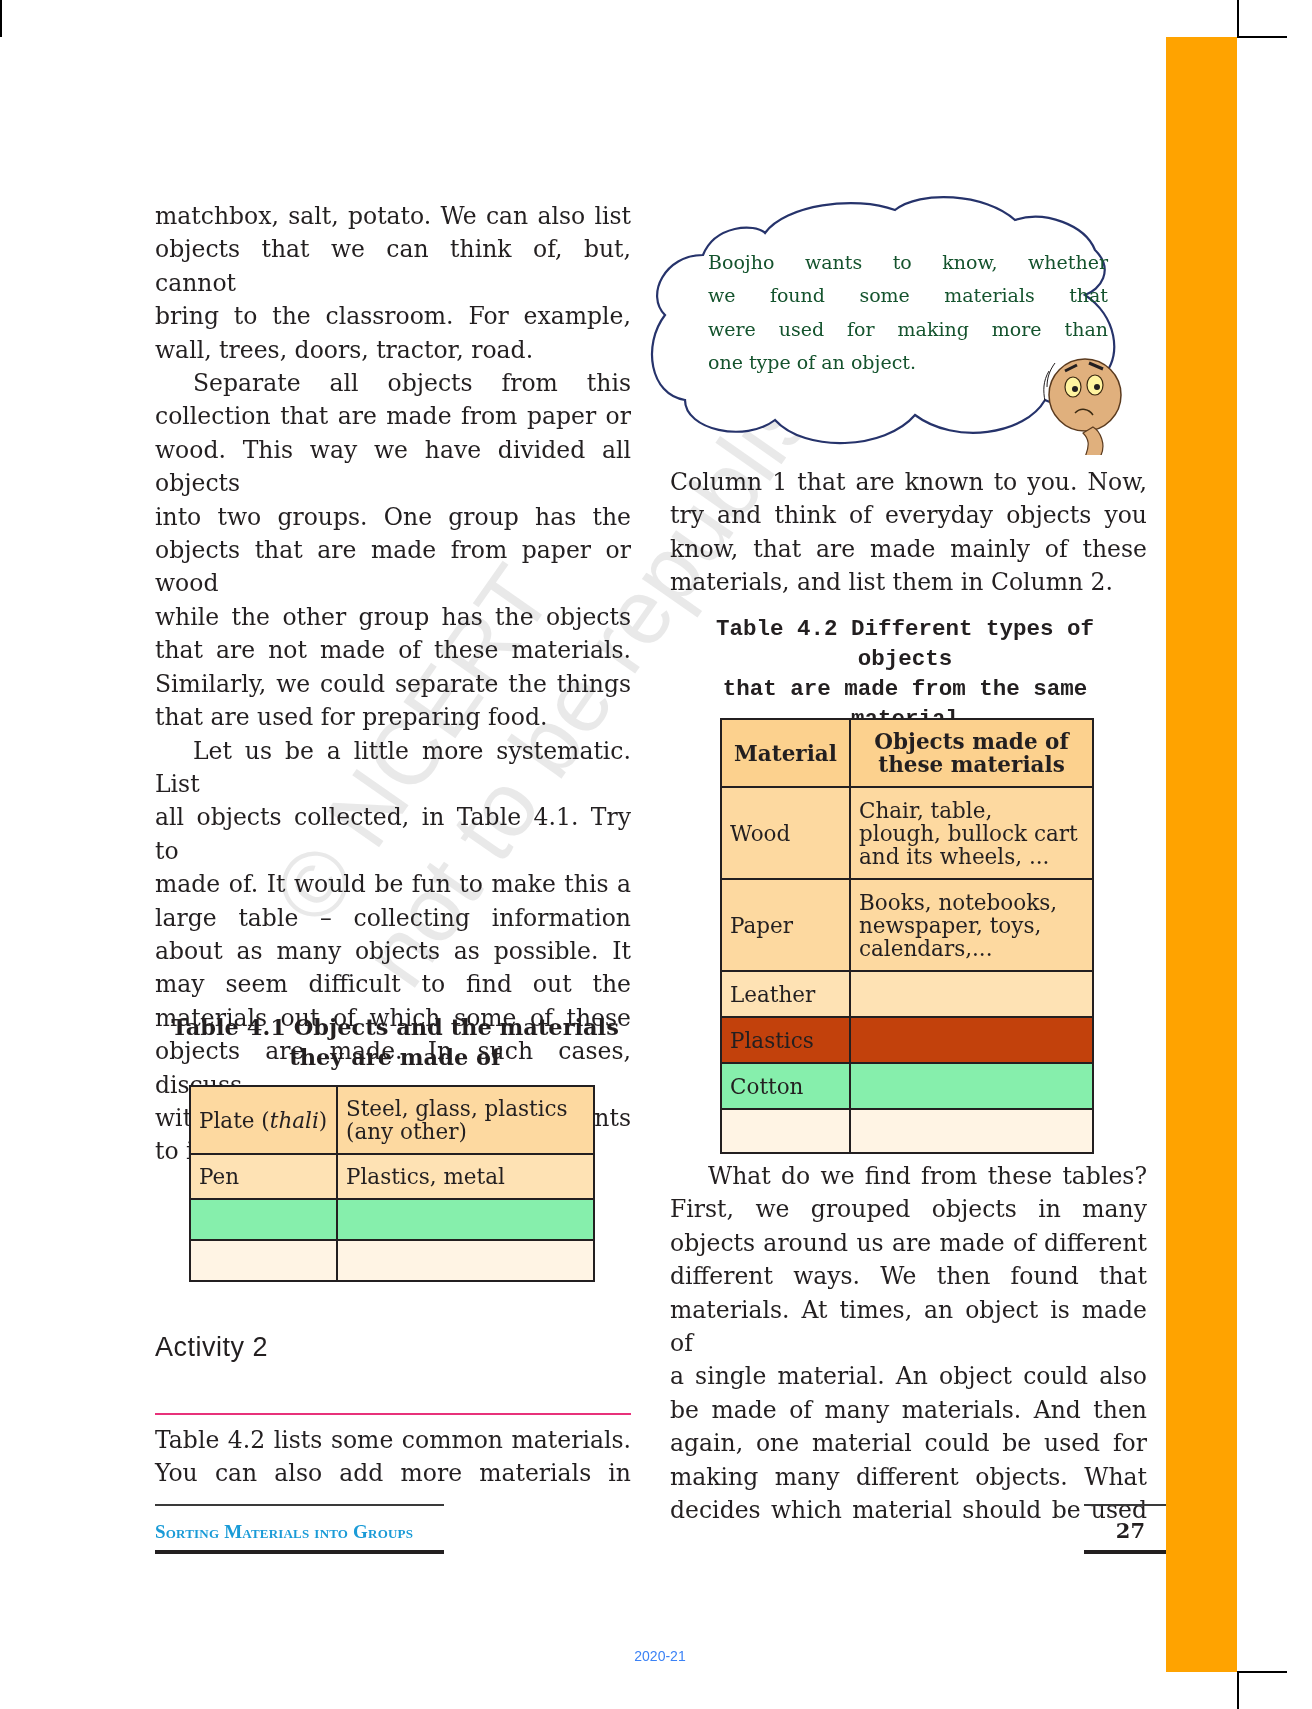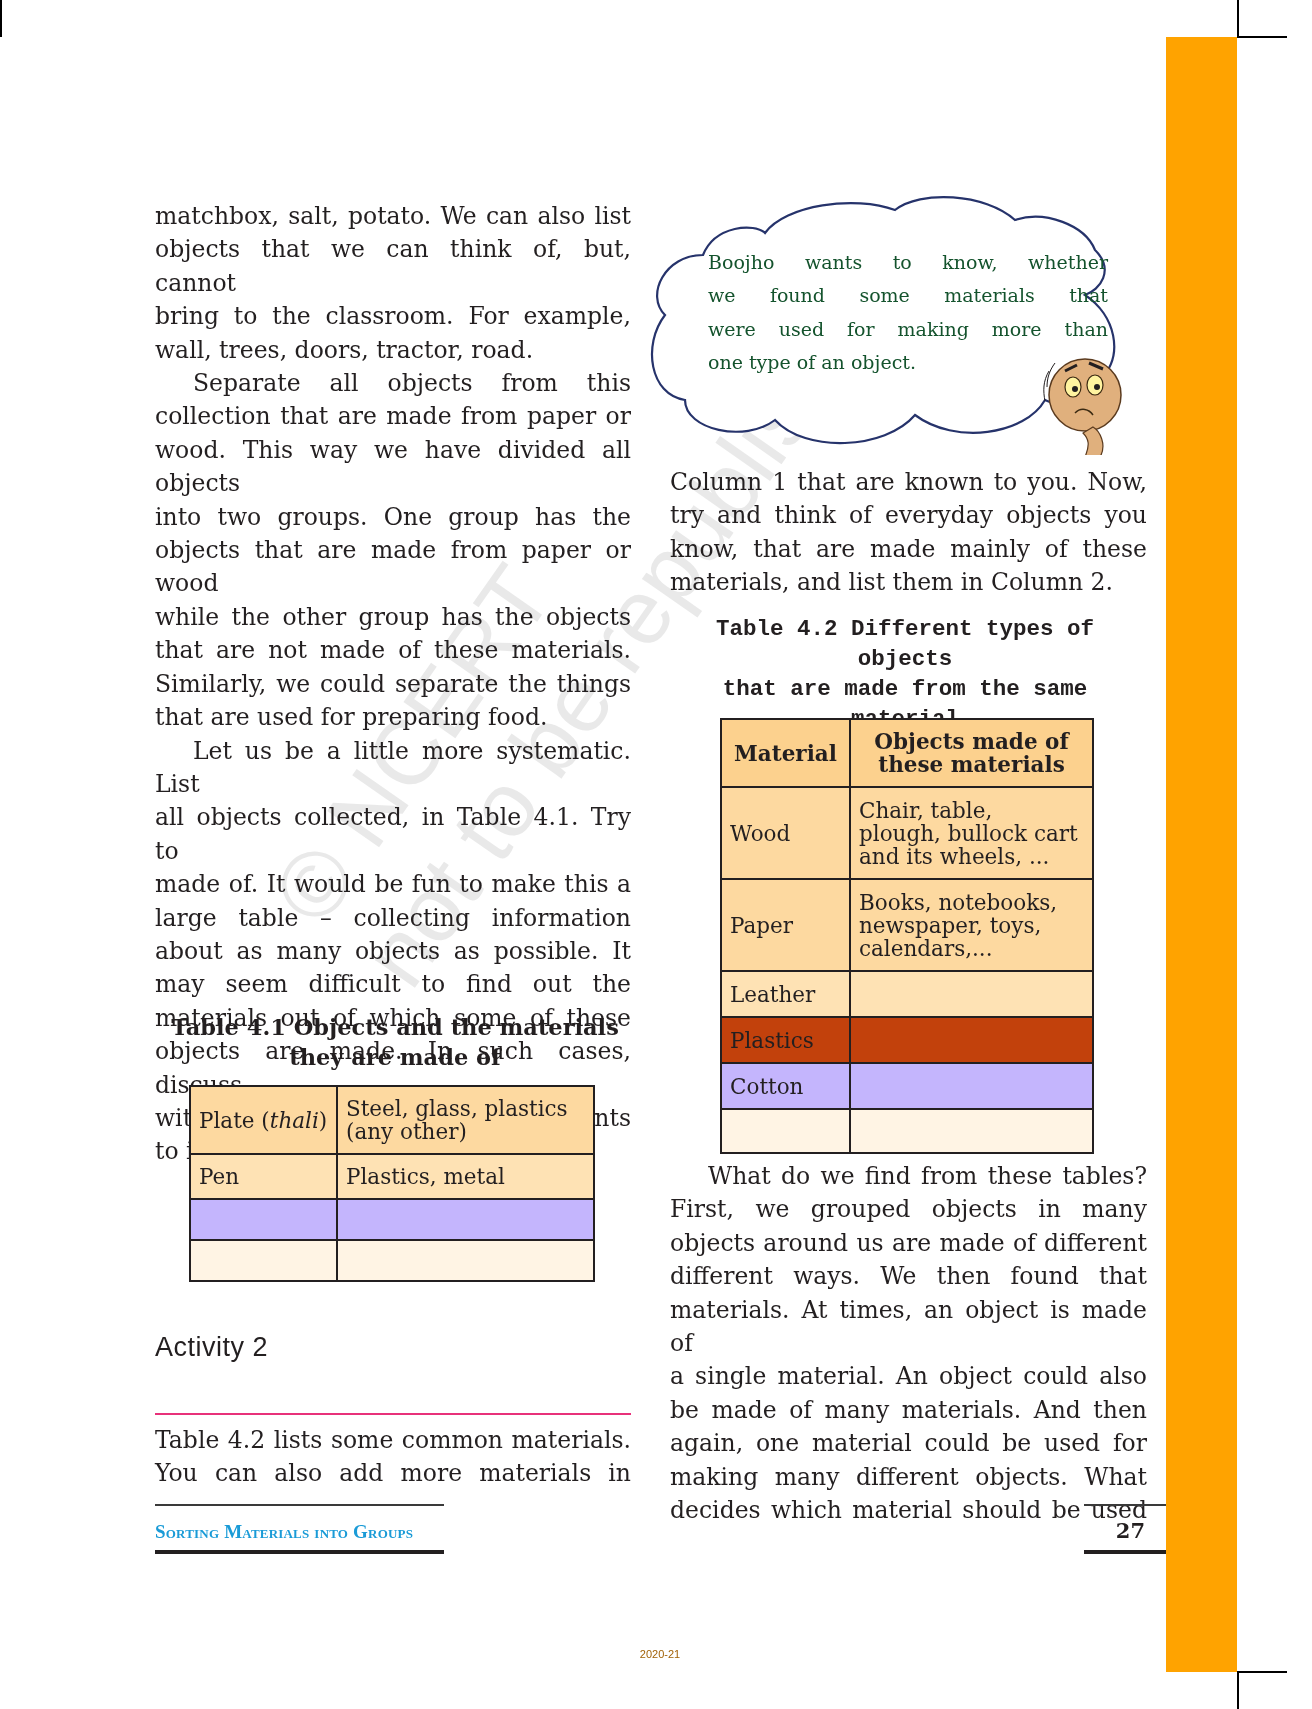--- a/index.html
+++ b/index.html
@@ -44,21 +44,21 @@
   #table1 td { padding: 0 8px; }
   #table2 { left: 720px; top: 718px; width: 374px; }
   #table2 col.c1 { width: 129px; }
   #table2 th { height: 66px; padding: 0 6px; }
   #table2 td { padding: 0 8px; }
 
   .bg-head { background: #fcd18e; }
   .bg-1 { background: #fdd9a0; }
   .bg-2 { background: #fee2b4; }
   .bg-3 { background: #c2410c; }
-  .bg-4 { background: #c4b5fd; }
+  .bg-4 { background: #86efac; }
   .bg-5 { background: #fff4e4; }
 
   #activity-heading {
     left: 155px; top: 1332px; font-family: "Liberation Sans", sans-serif;
     font-weight: normal; font-size: 27px; letter-spacing: 0.5px;
   }
   #activity-rule { left: 155px; top: 1413px; width: 476px; height: 2px; background: #e8317a; }
 
   
   #thought-cloud { left: 645px; top: 195px; width: 510px; height: 260px; }
@@ -76,21 +76,21 @@
     left: 155px; top: 1521px; color: #1a9bd7; font-weight: bold;
     font-family: "Liberation Serif", serif; font-size: 19px; letter-spacing: 0.2px;
     font-variant: small-caps;
   }
   #page-number {
     left: 1085px; top: 1518px; width: 60px; text-align: right;
     font-weight: bold; font-size: 21px; font-family: "DejaVu Serif", serif;
   }
   #year-label {
     left: 600px; top: 1648px; width: 120px; text-align: center;
-    font-family: "Liberation Sans", sans-serif; font-size: 11px; color: #a16207;
+    font-family: "Liberation Sans", sans-serif; font-size: 14px; color: #3b82f6;
   }
 
   
   #watermark {
     left: 250px; top: 880px; transform: rotate(-55deg);
     transform-origin: left top;
     font-family: "Liberation Sans", sans-serif; font-size: 92px; line-height: 110px;
     color: rgba(120,120,120,0.16); white-space: nowrap; pointer-events: none;
   }
 </style>

